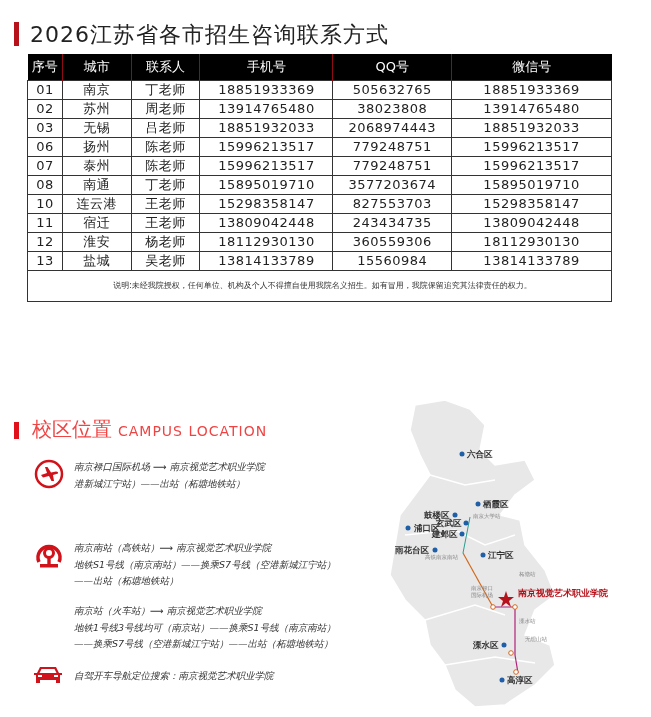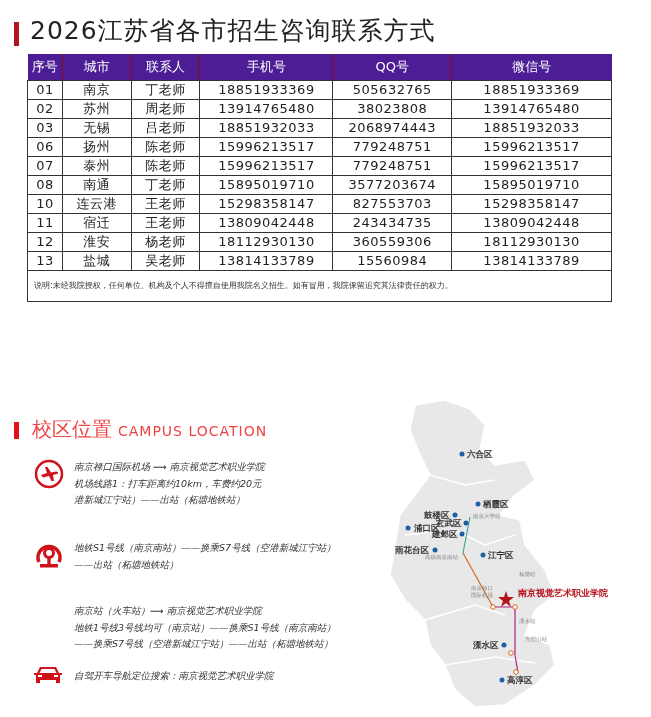--- a/index.html
+++ b/index.html
@@ -1,22 +1,22 @@
 <!DOCTYPE html>
 <html><head>
 <meta charset="utf-8">
 <style>
   * { box-sizing: border-box; margin: 0; padding: 0; }
   body { width: 651px; height: 717px; background: #ffffff; font-family: "DejaVu Sans", "Liberation Sans", sans-serif; color: #222; position: relative; overflow: hidden; }
   .title-bar { position: absolute; left: 14px; top: 22px; width: 5px; height: 24px; background: #b5121b; }
-  .title { position: absolute; left: 30px; top: 14px; font-size: 25px; color: #222; letter-spacing: 1px; font-weight: normal; }
+  .title { position: absolute; left: 30px; top: 20px; font-size: 22px; color: #222; letter-spacing: 1px; font-weight: normal; }
   table.contacts { position: absolute; left: 27px; top: 54px; width: 585px; border-collapse: collapse; font-size: 13px; }
-  table.contacts th { background: #4c1d95; color: #fff; font-weight: normal; height: 26px; font-size: 13px; border-right: 1px solid #8e0d14; }
+  table.contacts th { background: #000000; color: #fff; font-weight: normal; height: 26px; font-size: 13px; border-right: 1px solid #8e0d14; }
   table.contacts td { height: 19px; text-align: center; border: 1px solid #333; font-size: 13px; color: #222; letter-spacing: 0.5px; }
-  table.contacts td.note { text-align: left; font-size: 8px; padding-left: 6px; height: 31px; letter-spacing: 0; color: #333; }
+  table.contacts td.note { text-align: center; font-size: 8px; padding-left: 6px; height: 31px; letter-spacing: 0; color: #333; }
   .sec-bar { position: absolute; left: 14px; top: 422px; width: 5px; height: 17px; background: #e0111a; }
   .sec-title { position: absolute; left: 32px; top: 416px; font-size: 20px; color: #ef4444; }
   .sec-title .en { font-size: 14px; letter-spacing: 1px; margin-left: 6px; }
   .route { position: absolute; left: 74px; font-size: 9.5px; line-height: 16.5px; color: #333; width: 300px; font-style: italic; }
   .icon { position: absolute; }
   .map { position: absolute; left: 385px; top: 395px; width: 266px; height: 322px; }
   .map-label { position: absolute; font-size: 8.5px; font-weight: bold; color: #333; white-space: nowrap; }
   .map-small { position: absolute; font-size: 5.5px; color: #888; white-space: nowrap; }
   .school-label { position: absolute; font-size: 9px; font-weight: bold; color: #b5121b; white-space: nowrap; }
 </style>
@@ -138,31 +138,31 @@
 <div class="sec-title">
   <span>校区位置</span><span class="en">CAMPUS LOCATION</span>
 </div>
 
 <svg class="icon" style="left:33px;top:458px" width="32" height="32" viewBox="0 0 32 32">
   <circle cx="16" cy="16" r="13" fill="none" stroke="#d0121b" stroke-width="2.5"></circle>
   <path d="M8 17 L14 15 L12 9 L14.5 9 L18 14.5 L23 13.5 Q25.5 13.5 25 15.5 L20 17 L21 23 L18.5 23 L16 18 L10 19.5 Z" fill="#d0121b"></path>
 </svg>
 <div class="route" style="top:459px">
   <div>南京禄口国际机场 ⟶ 南京视觉艺术职业学院</div>
-  <div>机场线路1：打车距离约10km，车费约20元</div>
   <div>港新城江宁站）——出站（柘塘地铁站）</div>
 </div>
 
 <svg class="icon" style="left:33px;top:540px" width="32" height="32" viewBox="0 0 32 32">
   <path d="M6 22 A11 11 0 1 1 26 22" fill="none" stroke="#d0121b" stroke-width="3.5"></path>
   <circle cx="16" cy="13" r="4.5" fill="none" stroke="#d0121b" stroke-width="3"></circle>
   <rect x="14.3" y="17" width="3.4" height="8" fill="#d0121b"></rect>
   <rect x="7" y="24" width="18" height="3.5" fill="#d0121b"></rect>
 </svg>
 <div class="route" style="top:540px">
+  <div>南京南站（高铁站）⟶ 南京视觉艺术职业学院</div>
   <div>地铁S1号线（南京南站）——换乘S7号线（空港新城江宁站）</div>
   <div>——出站（柘塘地铁站）</div>
 </div>
 
 <div class="route" style="top:603px">
   <div>南京站（火车站）⟶ 南京视觉艺术职业学院</div>
   <div>地铁1号线3号线均可（南京站）——换乘S1号线（南京南站）</div>
   <div>——换乘S7号线（空港新城江宁站）——出站（柘塘地铁站）</div>
 </div>
 

